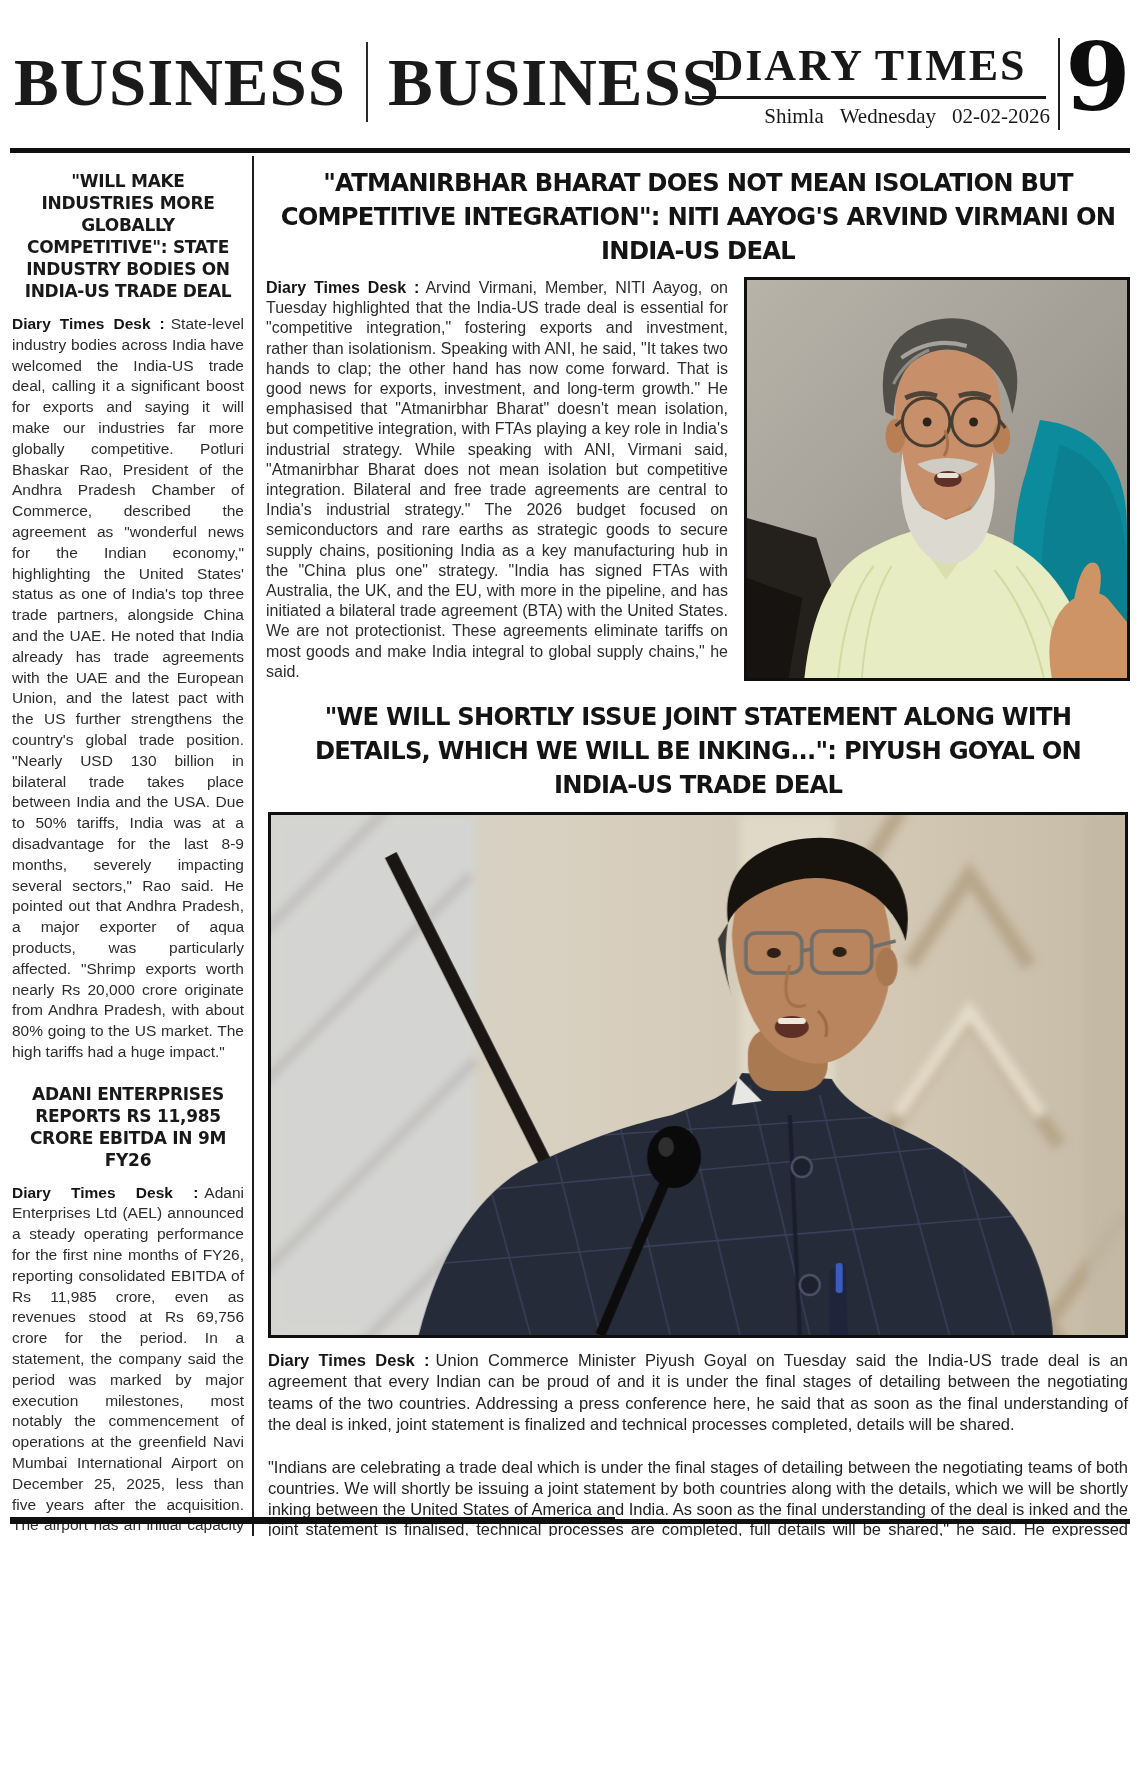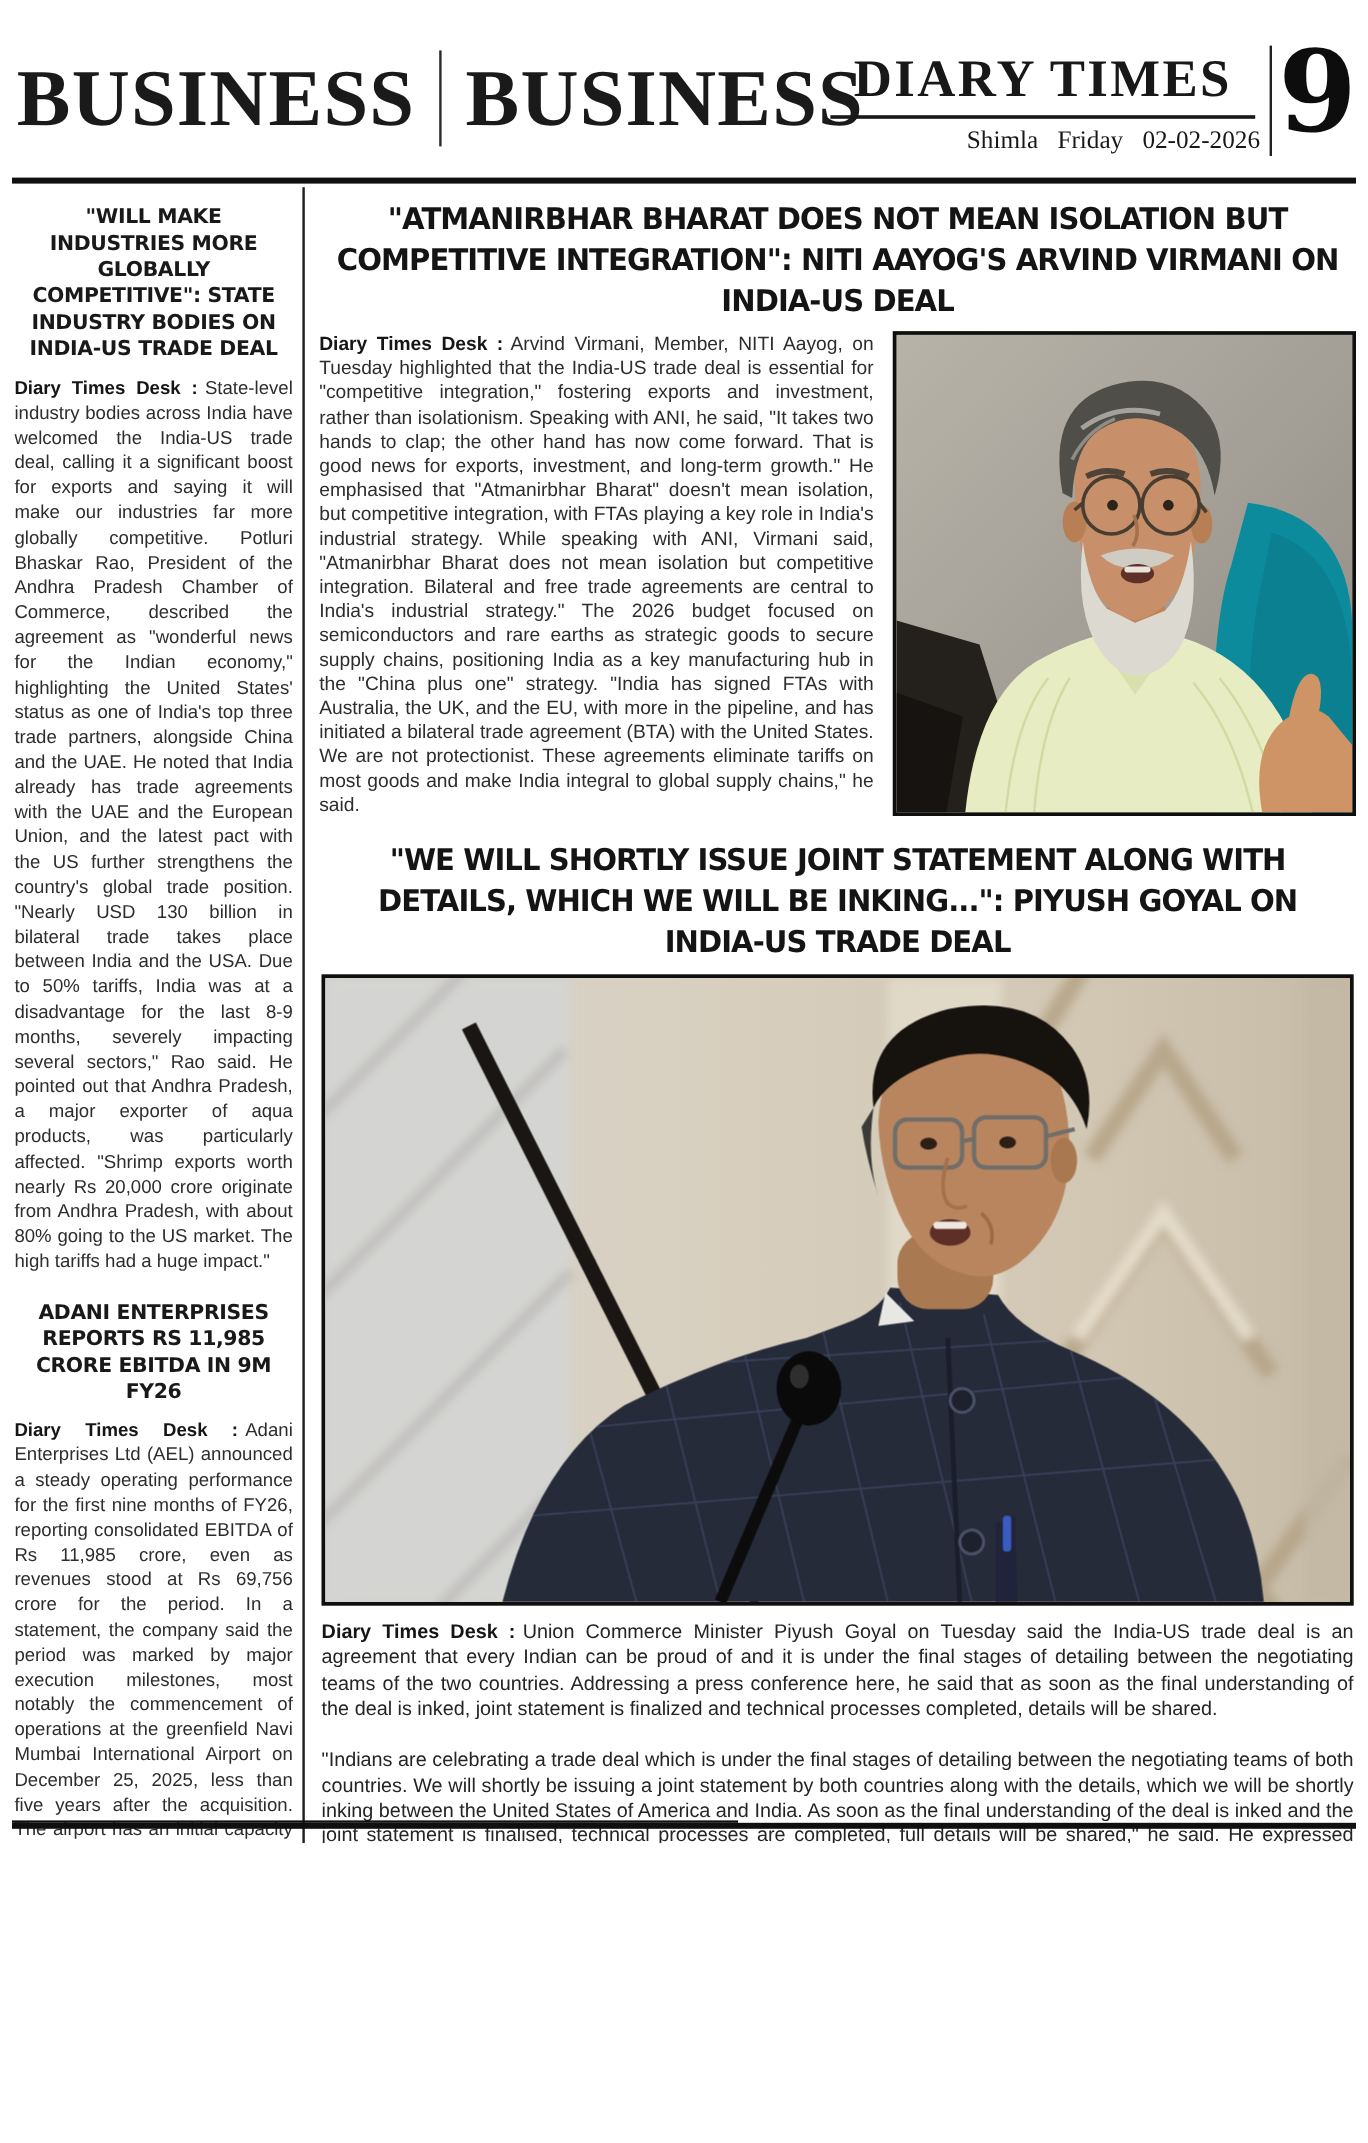--- a/index.html
+++ b/index.html
@@ -31,21 +31,21 @@
   .leftcol h3.second{margin-top:20px;}
   .leftcol p{margin:0;text-align:justify;font-size:15.5px;line-height:20.8px;color:#2d2d2d;}
 
   .byline{font-weight:bold;color:#151515;margin-right:6px;}
 
   
   .maincol{position:absolute;left:266px;top:156px;width:864px;}
   .head{text-align:center;font-family:"DejaVu Sans",sans-serif;font-weight:bold;color:#141414;
         font-size:25px;line-height:34px;letter-spacing:-0.8px;margin:10px 0 8px;transform:scaleX(.97);}
   .head.h2{margin:18px 0 10px;}
-  .row1{display:flex;gap:16px;align-items:flex-start;}
+  .row1{display:flex;gap:16px;align-items:center;}
   .row1 .txt{flex:0 0 462px;}
   .row1 p{margin:2px 0 0;text-align:justify;font-size:16px;line-height:20.2px;color:#2d2d2d;}
   .photo{border:3px solid #0f0f0f;overflow:hidden;background:#9a968e;line-height:0;}
   .photo.virmani{flex:1;height:398px;}
   .photo.goyal{height:520px;margin:0 2px;}
   .photo svg{width:100%;height:100%;display:block;}
   p.caption{margin:12px 2px 0;text-align:justify;font-size:16.5px;line-height:21.4px;color:#242424;}
   p.body2{margin:21px 2px 0;text-align:justify;font-size:16.5px;line-height:20.9px;color:#242424;}
 </style>
 </head>
@@ -57,21 +57,21 @@
     <span>BUSINESS</span>
     <span class="mast-div"></span>
     <span>BUSINESS</span>
   </div>
 
   <div class="brand">
     <div class="paper">DIARY TIMES</div>
     <div class="rule"></div>
     <div class="dateline">
       <span>Shimla</span>
-      <span>Friday</span>
+      <span>Wednesday</span>
       <span>02-02-2026</span>
     </div>
   </div>
 
   <div class="pagenum-sep"></div>
   <div class="pagenum">9</div>
 
   <div class="rule-top"></div>
   <div class="col-div"></div>
 

